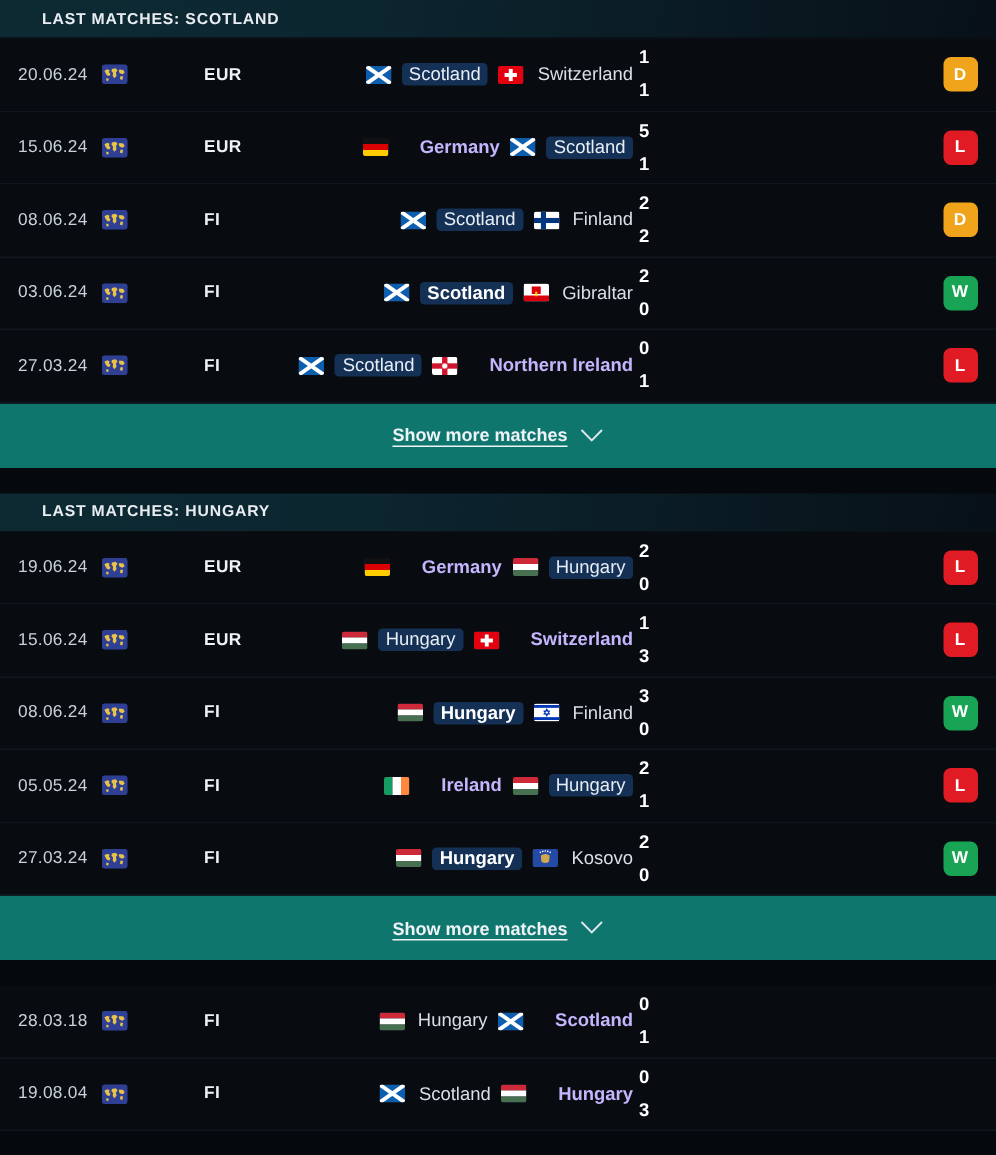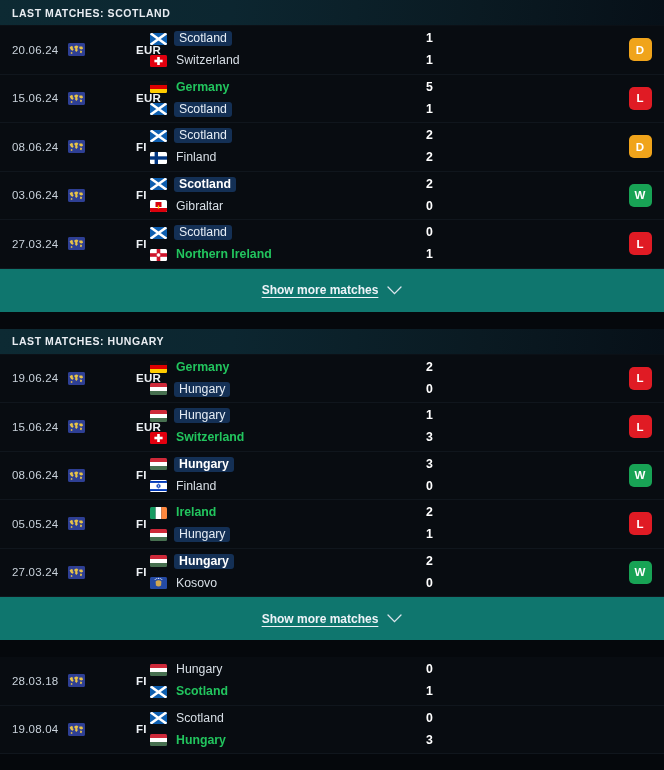--- a/index.html
+++ b/index.html
@@ -19,20 +19,21 @@
     align-items: center;
     padding-left: 12px;
     background: linear-gradient(95deg, #0d2a33 0%, #0c2630 35%, #0a1a22 72%, #071018 100%);
     border-bottom: 1px solid #0b1016;
   }
   .section-header .title {
     font-size: 10.5px;
     font-weight: bold;
     letter-spacing: 0.55px;
     color: #e9edf2;
+    margin-left: 16px;
   }
 
   
   .matches { background: #080c11; }
   .match-row {
     position: relative;
     height: 48.5px;
     display: flex;
     align-items: center;
     border-bottom: 1px solid #10161d;
@@ -65,39 +66,39 @@
   }
   .comp-icon svg { display: block; }
   .comp-label {
     font-size: 11.5px;
     font-weight: bold;
     color: #eef2f6;
     letter-spacing: 0.3px;
     padding-left: 44px;
   }
 
-  .col-teams { flex: 1; display: flex; flex-direction: column; justify-content: space-between; gap: 7px; min-width: 0; }
+  .col-teams { flex: 1; display: flex; flex-direction: row; justify-content: flex-end; gap: 7px; min-width: 0; }
   .team-line { display: flex; align-items: center; height: 15px; }
   .flag {
     width: 17px; height: 12px;
     flex-shrink: 0;
     border-radius: 1.5px;
     overflow: hidden;
     position: relative;
     background: #223;
     margin-right: 9px;
   }
   .flag svg { display: block; width: 17px; height: 12px; }
   .team-name {
     font-size: 12.3px;
     color: #d8dfe6;
     white-space: nowrap;
     line-height: 15px;
   }
-  .team-name.bold { font-weight: bold; color: #22c55e; }
+  .team-name.bold { font-weight: bold; color: #c4b5fd; margin-left: 12px; }
   .team-name.hl {
     background: #143055;
     border-radius: 3px;
     padding: 0px 5px;
     margin-left: -2px;
     color: #e6edf5;
   }
   .team-name.hl.bold { color: #ffffff; }
 
   .col-scores {

